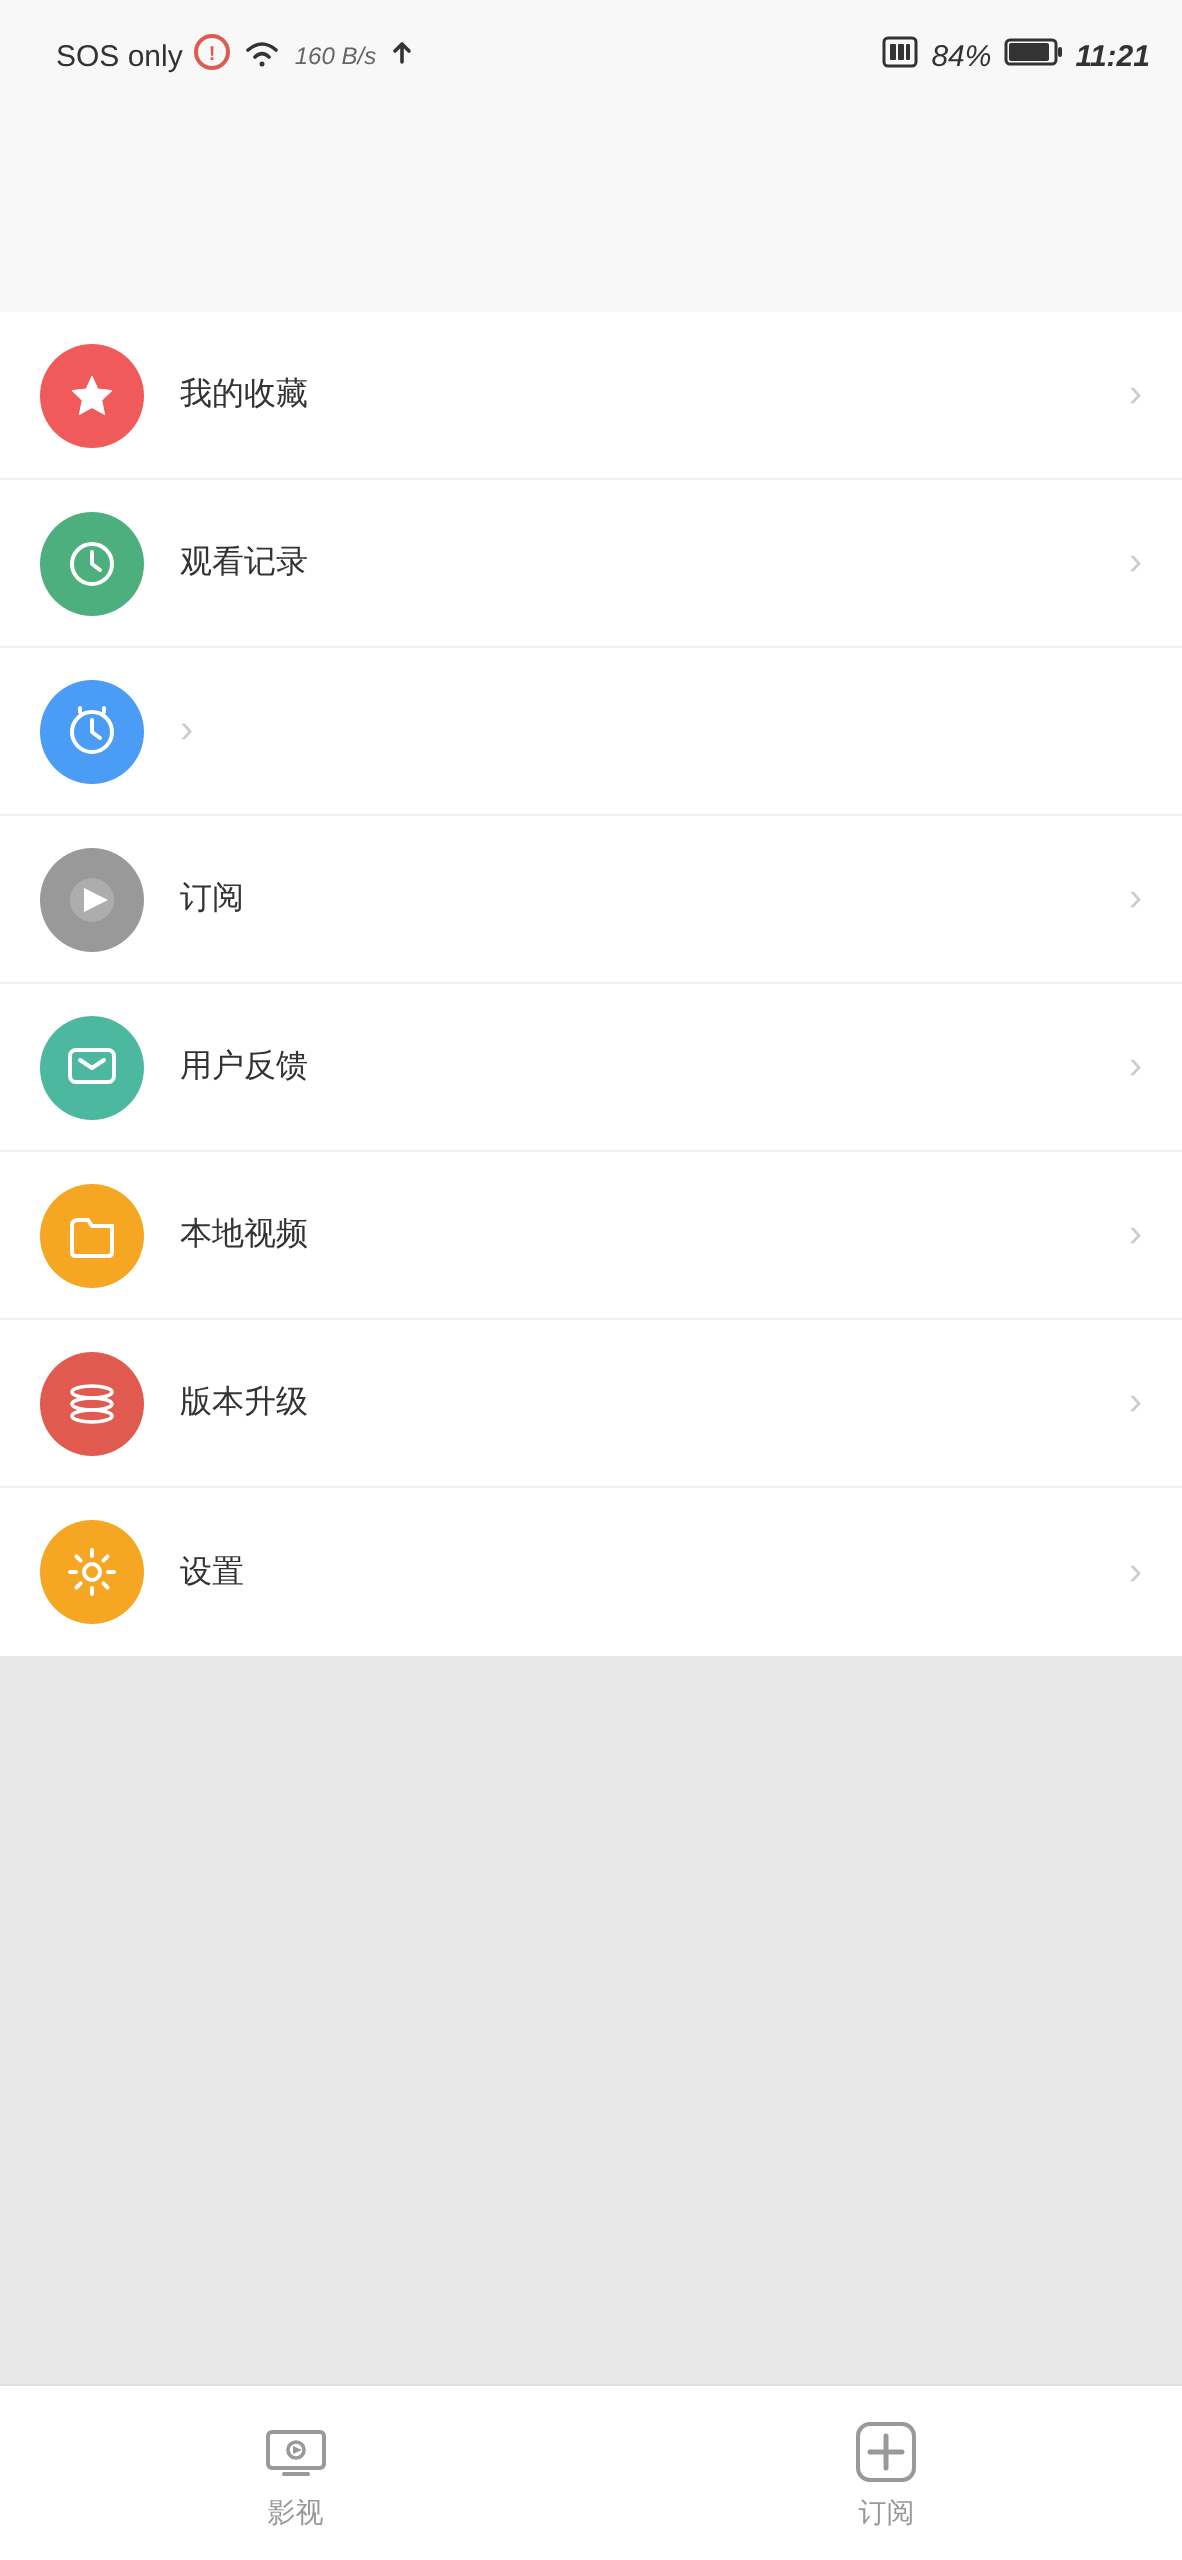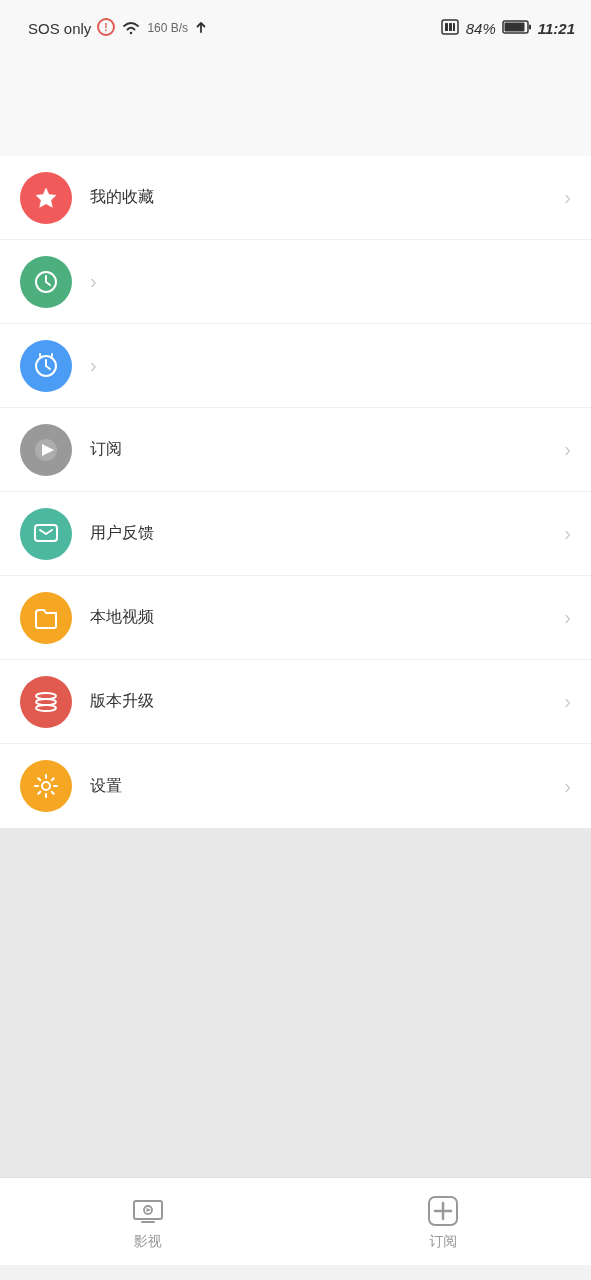--- a/index.html
+++ b/index.html
@@ -93,21 +93,21 @@
     
     .gray-area {
       background: #e8e8e8;
       flex: 1;
       min-height: 400px;
     }
 
     
     .tab-bar {
       position: fixed;
-      bottom: 15px;
+      bottom: 0;
       left: 0;
       width: 591px;
       height: 88px;
       background: #fff;
       border-top: 1px solid #e0e0e0;
       display: flex;
       align-items: center;
       justify-content: space-around;
     }
     .tab-item {
@@ -160,21 +160,21 @@
           <text x="9" y="13" text-anchor="middle" font-size="10" fill="#e05a50" font-weight="bold">!</text>
         </svg>
       </span>
       <span>
         <svg width="20" height="16" viewBox="0 0 20 16" fill="none">
           <path d="M10 14 L10 14" stroke="#333" stroke-width="2.5" stroke-linecap="round"></path>
           <path d="M6.5 10.5 Q10 7 13.5 10.5" stroke="#333" stroke-width="1.8" fill="none" stroke-linecap="round"></path>
           <path d="M3 7 Q10 1 17 7" stroke="#333" stroke-width="1.8" fill="none" stroke-linecap="round"></path>
         </svg>
       </span>
-      <span style="font-size:12px; color:#666; line-height:1.2; display:inline-block; text-align:center;">160 B/s</span>
+      <span style="font-size:12px; color:#666; line-height:1.2; display:inline-block; text-align:center;font-style:italic;">160 B/s</span>
       <span>
         <svg width="14" height="14" viewBox="0 0 14 14" fill="none">
           <path d="M7 12 L7 3 M3.5 6.5 L7 3 L10.5 6.5" stroke="#333" stroke-width="1.8" stroke-linecap="round" stroke-linejoin="round"></path>
         </svg>
       </span>
     </div>
     <div class="status-right">
       <span>
         <svg width="20" height="16" viewBox="0 0 20 16">
           <rect x="2" y="1" width="16" height="14" rx="2" stroke="#333" stroke-width="1.5" fill="none"></rect>
@@ -209,20 +209,21 @@
       <span class="menu-chevron">›</span>
     </div>
 
     <div class="menu-item">
       <div class="menu-icon-wrap bg-green">
         <svg viewBox="0 0 28 28" fill="none" xmlns="http://www.w3.org/2000/svg">
           <circle cx="14" cy="14" r="10" stroke="white" stroke-width="2" fill="none"></circle>
           <path d="M14 8 L14 14 L18 17" stroke="white" stroke-width="2" stroke-linecap="round" stroke-linejoin="round"></path>
         </svg>
       </div>
+      <span class="menu-label">观看记录</span>
       <span class="menu-chevron">›</span>
     </div>
 
     <div class="menu-item">
       <div class="menu-icon-wrap bg-blue">
         <svg viewBox="0 0 28 28" fill="none" xmlns="http://www.w3.org/2000/svg">
           <circle cx="14" cy="14" r="10" stroke="white" stroke-width="2" fill="none"></circle>
           <path d="M14 8 L14 14 L18 17" stroke="white" stroke-width="2" stroke-linecap="round" stroke-linejoin="round"></path>
           <path d="M8 4 L8 2 M20 4 L20 2" stroke="white" stroke-width="2" stroke-linecap="round"></path>
         </svg>

